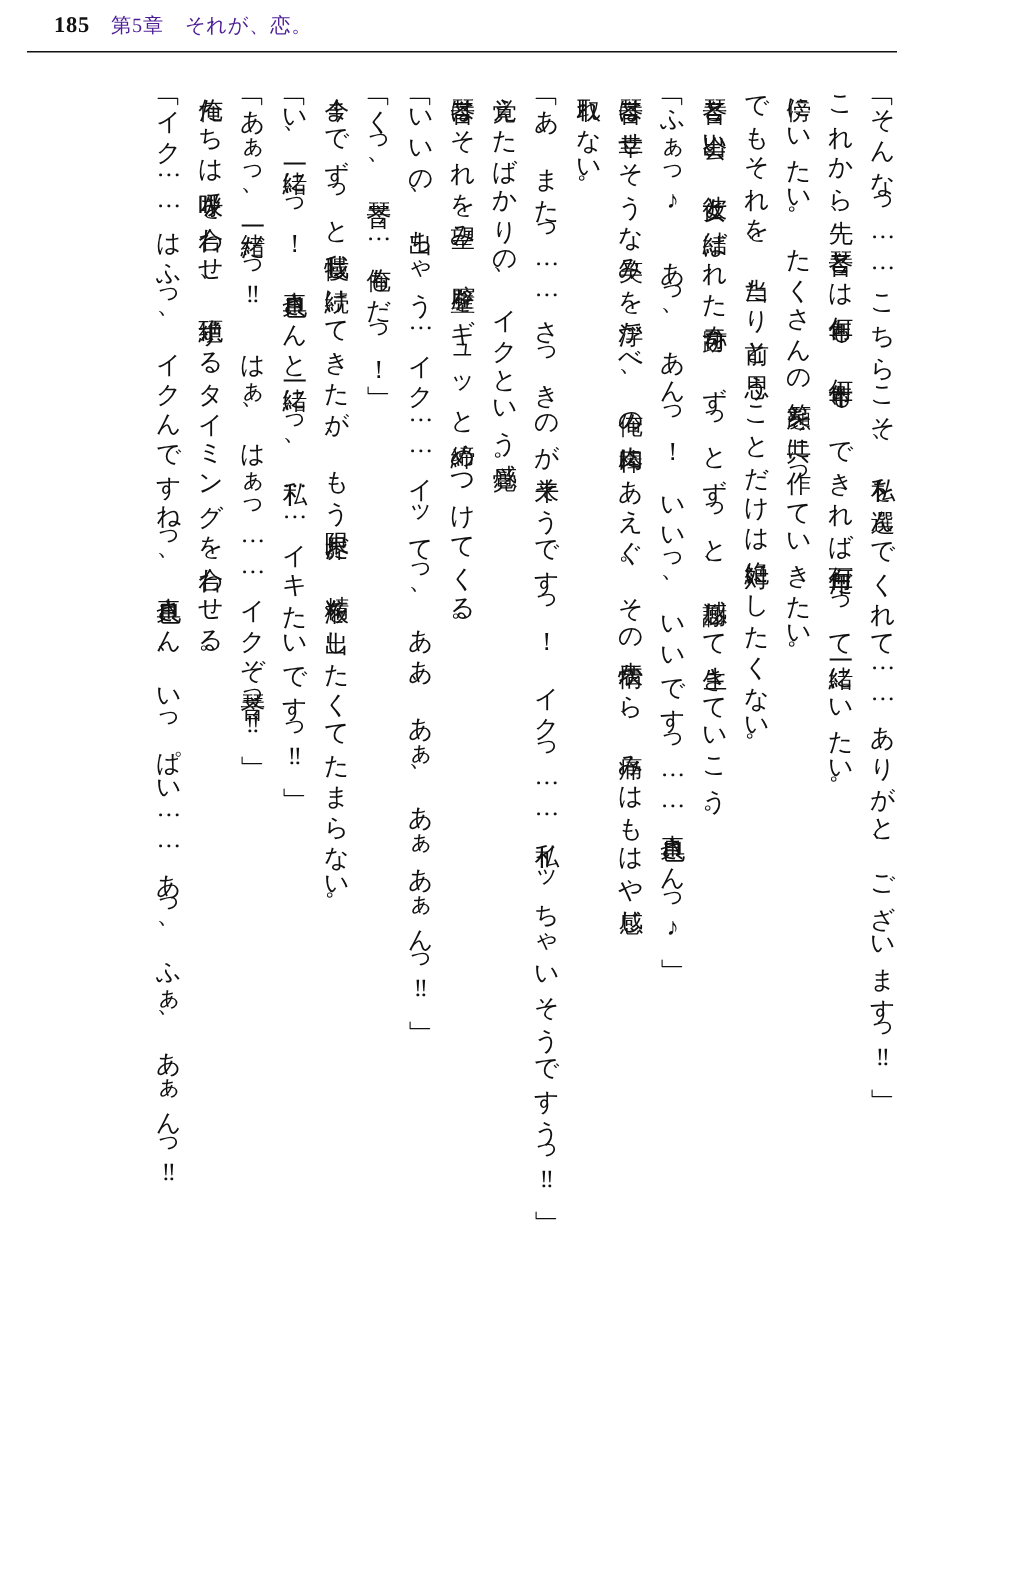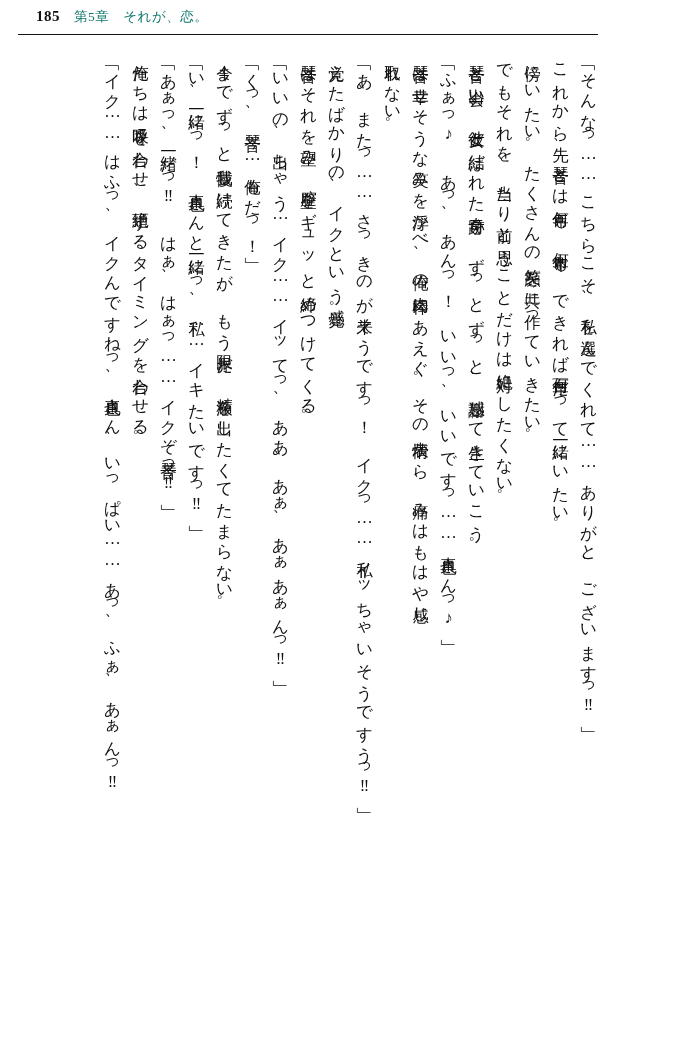--- a/index.html
+++ b/index.html
@@ -31,21 +31,21 @@
     gap: 14px;
   }
   .page-number {
     font-size: 15px;
     font-weight: bold;
     letter-spacing: 0.5px;
     color: #111;
   }
   .running-head {
     font-size: 13.5px;
-    color: #0f766e;
+    color: #4c1d95;
     letter-spacing: 0.5px;
   }
   .rule {
     position: absolute;
     top: 34px;
     left: 18px;
     right: 18px;
     height: 1px;
     background: #111;
   }

